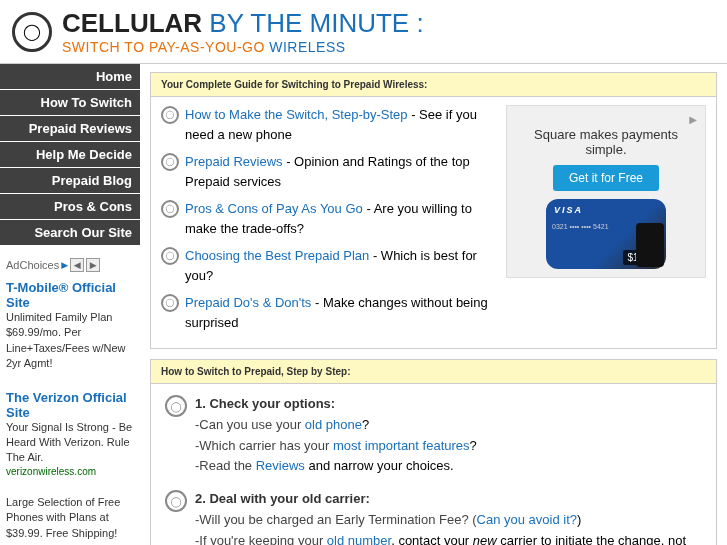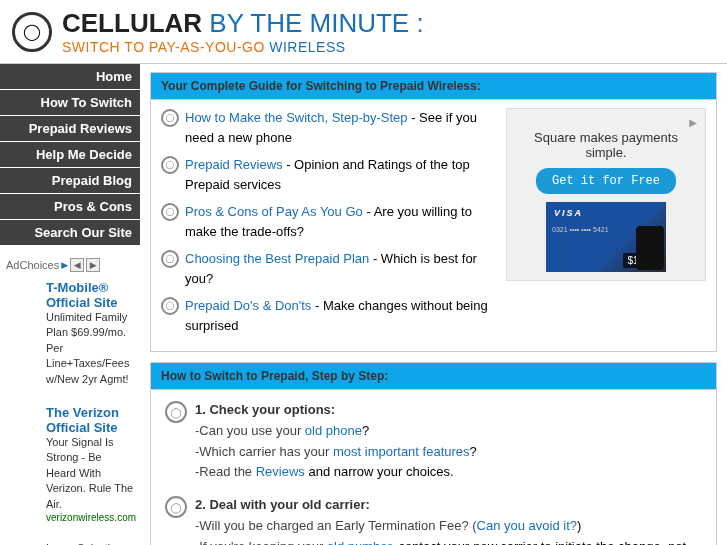--- a/index.html
+++ b/index.html
@@ -73,21 +73,20 @@
       background: #eee;
       font-size: 9px;
       cursor: pointer;
       display: flex; align-items: center; justify-content: center;
       margin-left: 2px;
     }
 
     .sidebar-ad {
       margin-bottom: 10px;
       padding: 4px 0;
-      margin-left: 40px;
     }
     .sidebar-ad .ad-title {
       font-size: 13px;
       font-weight: bold;
       color: #1a6fba;
       cursor: pointer;
     }
     .sidebar-ad .ad-text { font-size: 11px; color: #333; line-height: 1.4; }
     .sidebar-ad .ad-url { font-size: 10px; color: #006600; }
 
@@ -95,23 +94,23 @@
     #main {
       flex: 1;
       padding: 8px 10px;
     }
 
     .section-box {
       border: 1px solid #ccc;
       margin-bottom: 10px;
     }
     .section-header {
-      background: #0ea5e9;
+      background: #fef9c3;
       padding: 6px 10px;
-      font-size: 12px;
+      font-size: 10px;
       font-weight: bold;
       color: #333;
       border-bottom: 1px solid #ccc;
     }
     .section-content {
       padding: 8px 10px;
       display: flex;
     }
     .section-content-left { flex: 1; }
     .section-content-right {
@@ -149,33 +148,32 @@
       font-size: 12px;
     }
     .ad-banner-right .ad-tag {
       font-size: 10px; color: #999; text-align: right; margin-bottom: 2px;
     }
     .ad-banner-right .ad-headline { font-size: 13px; color: #333; margin-bottom: 8px; }
     .ad-banner-right .get-it-btn {
       background: #1a9bd7;
       color: #fff;
       padding: 6px 16px;
-      border-radius: 12px;
+      border-radius: 3px;
       cursor: pointer;
       font-size: 12px;
       display: inline-block;
       margin-bottom: 8px;
-      font-family: Liberation Mono, monospace;
     }
     .ad-banner-right .card-img {
       width: 120px; height: 70px;
       background: linear-gradient(135deg, #1a4fa0 60%, #2a2a2a 100%);
       margin: 0 auto;
       position: relative;
-      border-radius: 0;
+      border-radius: 12px;
       display: flex; align-items: flex-end; justify-content: flex-end;
       padding: 4px;
     }
     .ad-banner-right .price-badge {
       background: rgba(0,0,0,0.7);
       color: #fff;
       font-size: 10px;
       padding: 2px 4px;
       border-radius: 2px;
     }

